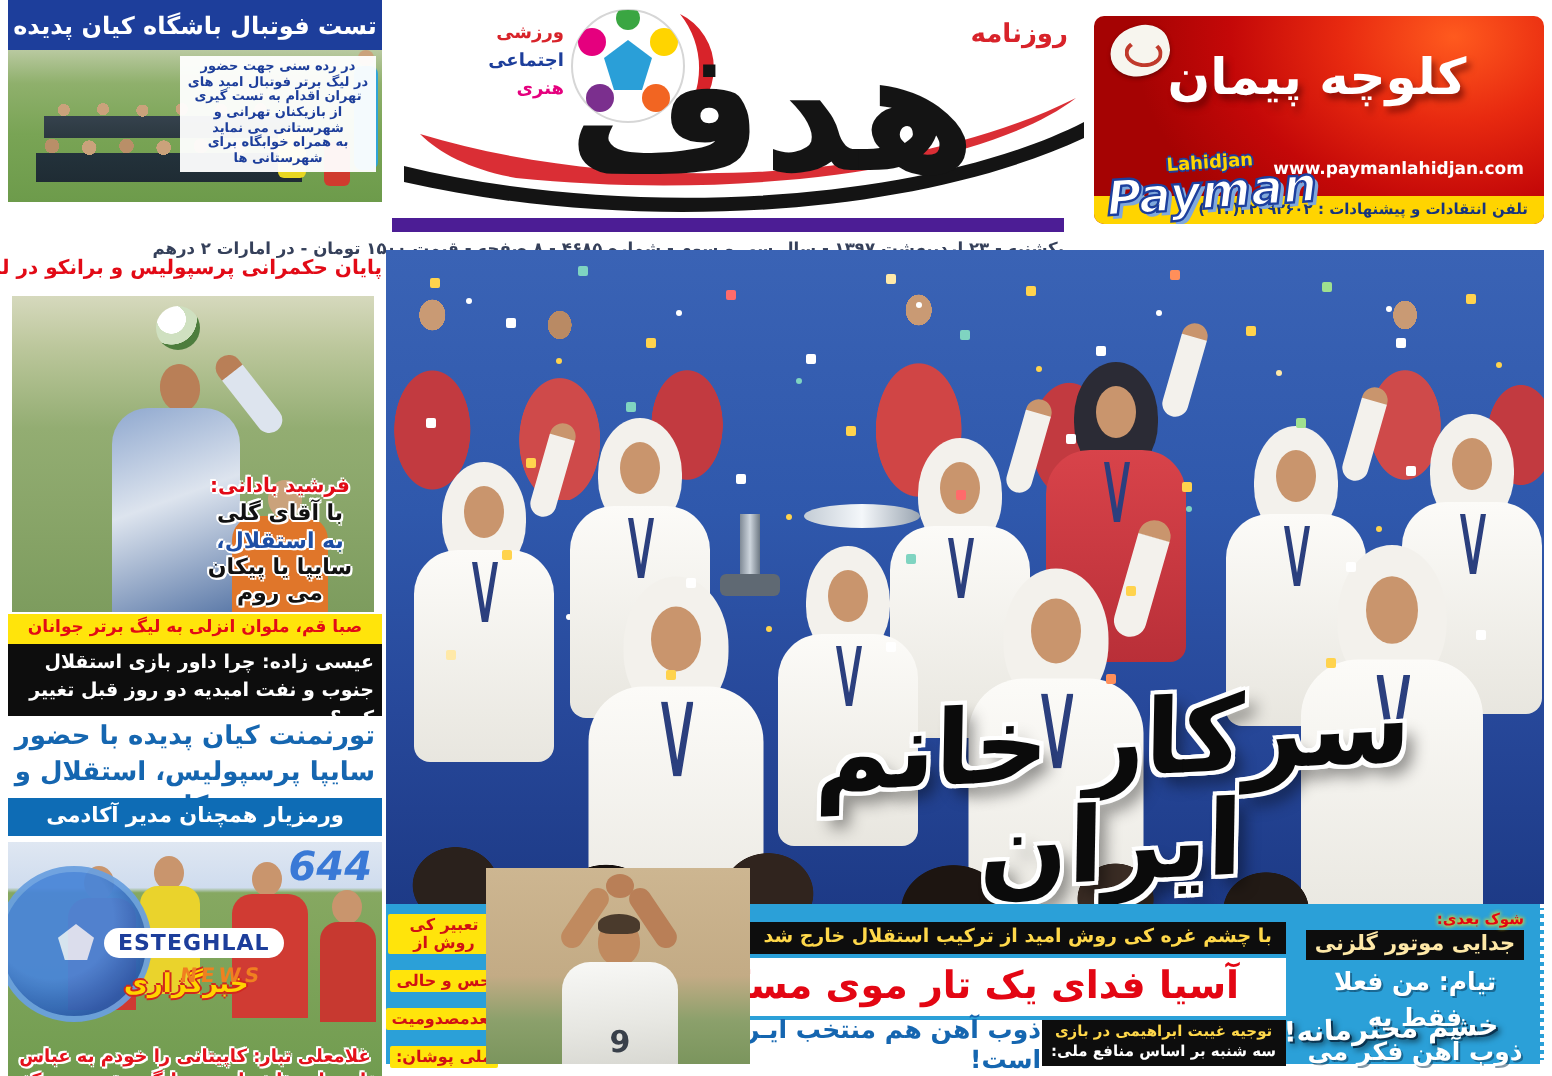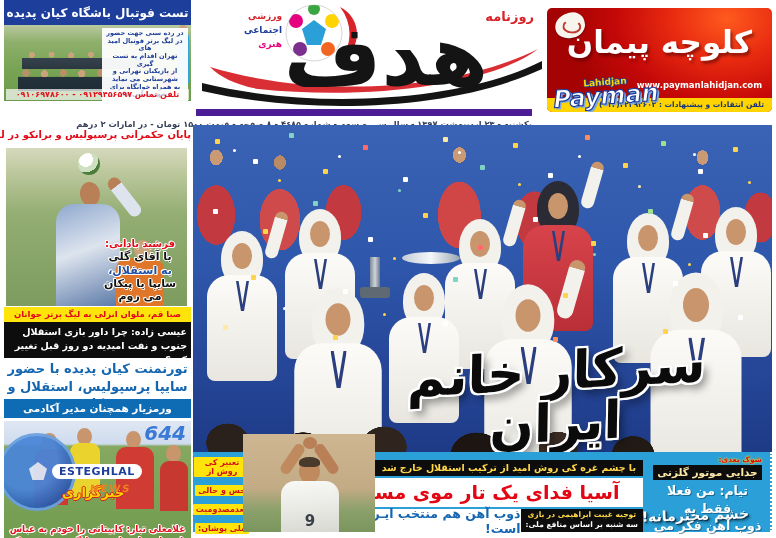--- a/index.html
+++ b/index.html
@@ -29,40 +29,40 @@
      radial-gradient(6px 6px at 34% 18%, #b98f68 0 60%, transparent 61%),
      radial-gradient(6px 6px at 48% 22%, #caa27b 0 60%, transparent 61%),
      radial-gradient(6px 6px at 62% 18%, #b98f68 0 60%, transparent 61%),
      radial-gradient(6px 6px at 76% 22%, #caa27b 0 60%, transparent 61%),
      radial-gradient(6px 6px at 90% 18%, #b98f68 0 60%, transparent 61%),
      linear-gradient(180deg,transparent 34%,#23323b 35%,#1f2c34 100%);}
   .tlad-gk-y{position:absolute;right:38px;top:40px;width:14px;height:24px;background:#e8d722;border-radius:3px;}
   .tlad-gk-r{position:absolute;right:16px;top:46px;width:13px;height:22px;background:#d03b2e;border-radius:3px;}
   .tlad-coach{position:absolute;right:2px;top:8px;width:12px;height:52px;background:#2fa4d8;border-radius:4px;}
   .tlad-coach::before{content:"";position:absolute;left:2px;top:-8px;width:8px;height:8px;border-radius:50%;background:#caa27b;}
-  .tlad-info{position:absolute;right:3px;top:3px;width:86px;background:rgba(255,255,255,.95);
+  .tlad-info{position:absolute;right:3px;top:3px;width:98px;background:rgba(255,255,255,.95);
              padding:2px 3px;color:#1d3e9b;font-size:6.5px;font-weight:bold;line-height:1.18;text-align:center;}
   .tlad-phone{position:absolute;left:2px;right:2px;bottom:1px;background:rgba(255,255,255,.7);
               color:#e4121c;font-size:8px;font-weight:bold;text-align:center;padding:1px 0;}
 
   
   .masthead{position:absolute;left:196px;top:3px;width:348px;height:122px;direction:ltr;}
   .dateline{position:absolute;left:0;right:12px;top:106px;border-top:7px solid #4c1d95;
             color:#35405a;font-size:8.3px;font-weight:bold;text-align:center;padding-top:3px;
             white-space:nowrap;direction:rtl;}
 
   
   .trad{position:absolute;left:547px;top:8px;width:225px;height:104px;border-radius:5px;overflow:hidden;
         background:radial-gradient(160px 120px at 80% 10%,#ff5a1e 0%,#e82a10 35%,#c40808 70%,#a50303 100%);}
   .trad-stamp{position:absolute;left:8px;top:5px;width:30px;height:25px;background:#f7f5ee;
               border-radius:55% 45% 50% 50%;transform:rotate(-14deg);box-shadow:0 1px 2px rgba(0,0,0,.35);}
   .trad-stamp::after{content:"";position:absolute;left:7px;top:7px;width:15px;height:10px;
               border:2px solid #c0392b;border-radius:50%;border-top-color:transparent;transform:rotate(18deg);}
-  .trad-brand{position:absolute;right:20px;left:8px;top:16px;text-align:right;color:#fff;
-              font-size:31px;font-weight:bold;text-shadow:2px 3px 3px rgba(80,0,0,.55);}
+  .trad-brand{position:absolute;right:10px;left:8px;top:16px;text-align:center;color:#fff;
+              font-size:25px;font-weight:bold;text-shadow:2px 3px 3px rgba(80,0,0,.55);}
   .trad-payman{position:absolute;left:6px;bottom:4px;z-index:3;direction:ltr;line-height:.9;transform:rotate(-4deg);}
   .trad-payman .lah{display:block;color:#ffd400;font-size:9px;font-weight:bold;text-align:center;
               text-shadow:1px 0 #1c3f9e,-1px 0 #1c3f9e,0 1px #1c3f9e,0 -1px #1c3f9e;}
   .trad-payman .pay{display:block;color:#fff;font-size:24px;font-weight:bold;font-style:italic;
               -webkit-text-stroke:1.2px #1c3f9e;text-shadow:2px 2px 0 #7fa8dc;}
   .trad-web{position:absolute;right:10px;bottom:22px;color:#fff;font-size:8.5px;font-weight:bold;direction:ltr;}
   .trad-strip{position:absolute;left:0;right:0;bottom:0;height:14px;background:#ffd400;z-index:2;
               color:#17357d;font-size:7.5px;font-weight:bold;text-align:right;padding:2px 8px 0 0;white-space:nowrap;}
 
   
@@ -231,21 +231,20 @@
       <i class="tlad-coach"></i>
       <div class="tlad-info">
         <span>در رده سنی جهت حضور</span><br>
         <span>در لیگ برتر فوتبال امید های</span><br>
         <span>تهران اقدام به تست گیری</span><br>
         <span>از بازیکنان تهرانی و</span><br>
         <span>شهرستانی می نماید</span><br>
         <span>به همراه خوابگاه برای</span><br>
         <span>شهرستانی ها</span>
       </div>
-      <div class="tlad-phone">تلفن تماس ۰۹۱۲۹۴۵۶۵۹۷ - ۰۹۱۰۶۹۷۸۶۰۰</div>
     </div>
   </div>
 
   <div class="masthead">
     <svg width="348" height="104" viewBox="0 0 348 104">
       <defs>
           <clipPath id="ballclip">
             <circle cx="118" cy="30" r="28"></circle>
           </clipPath>
         </defs>

